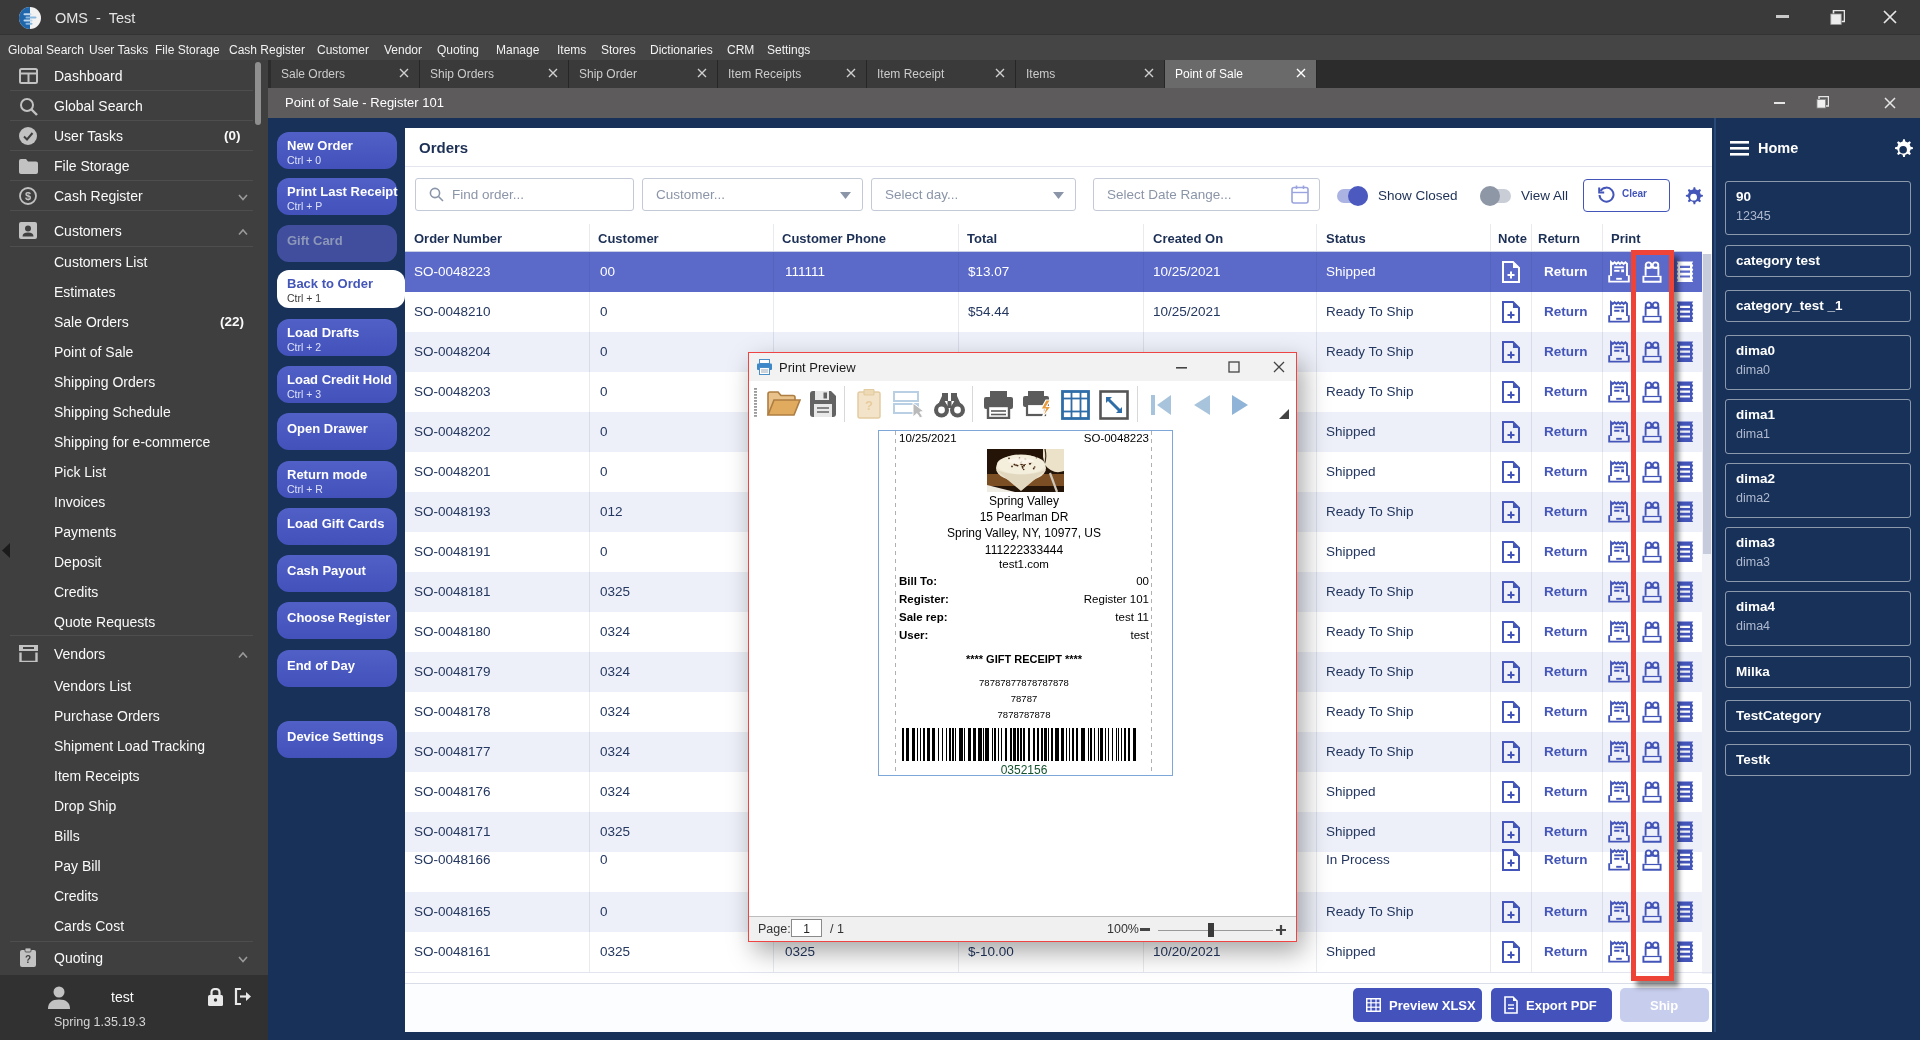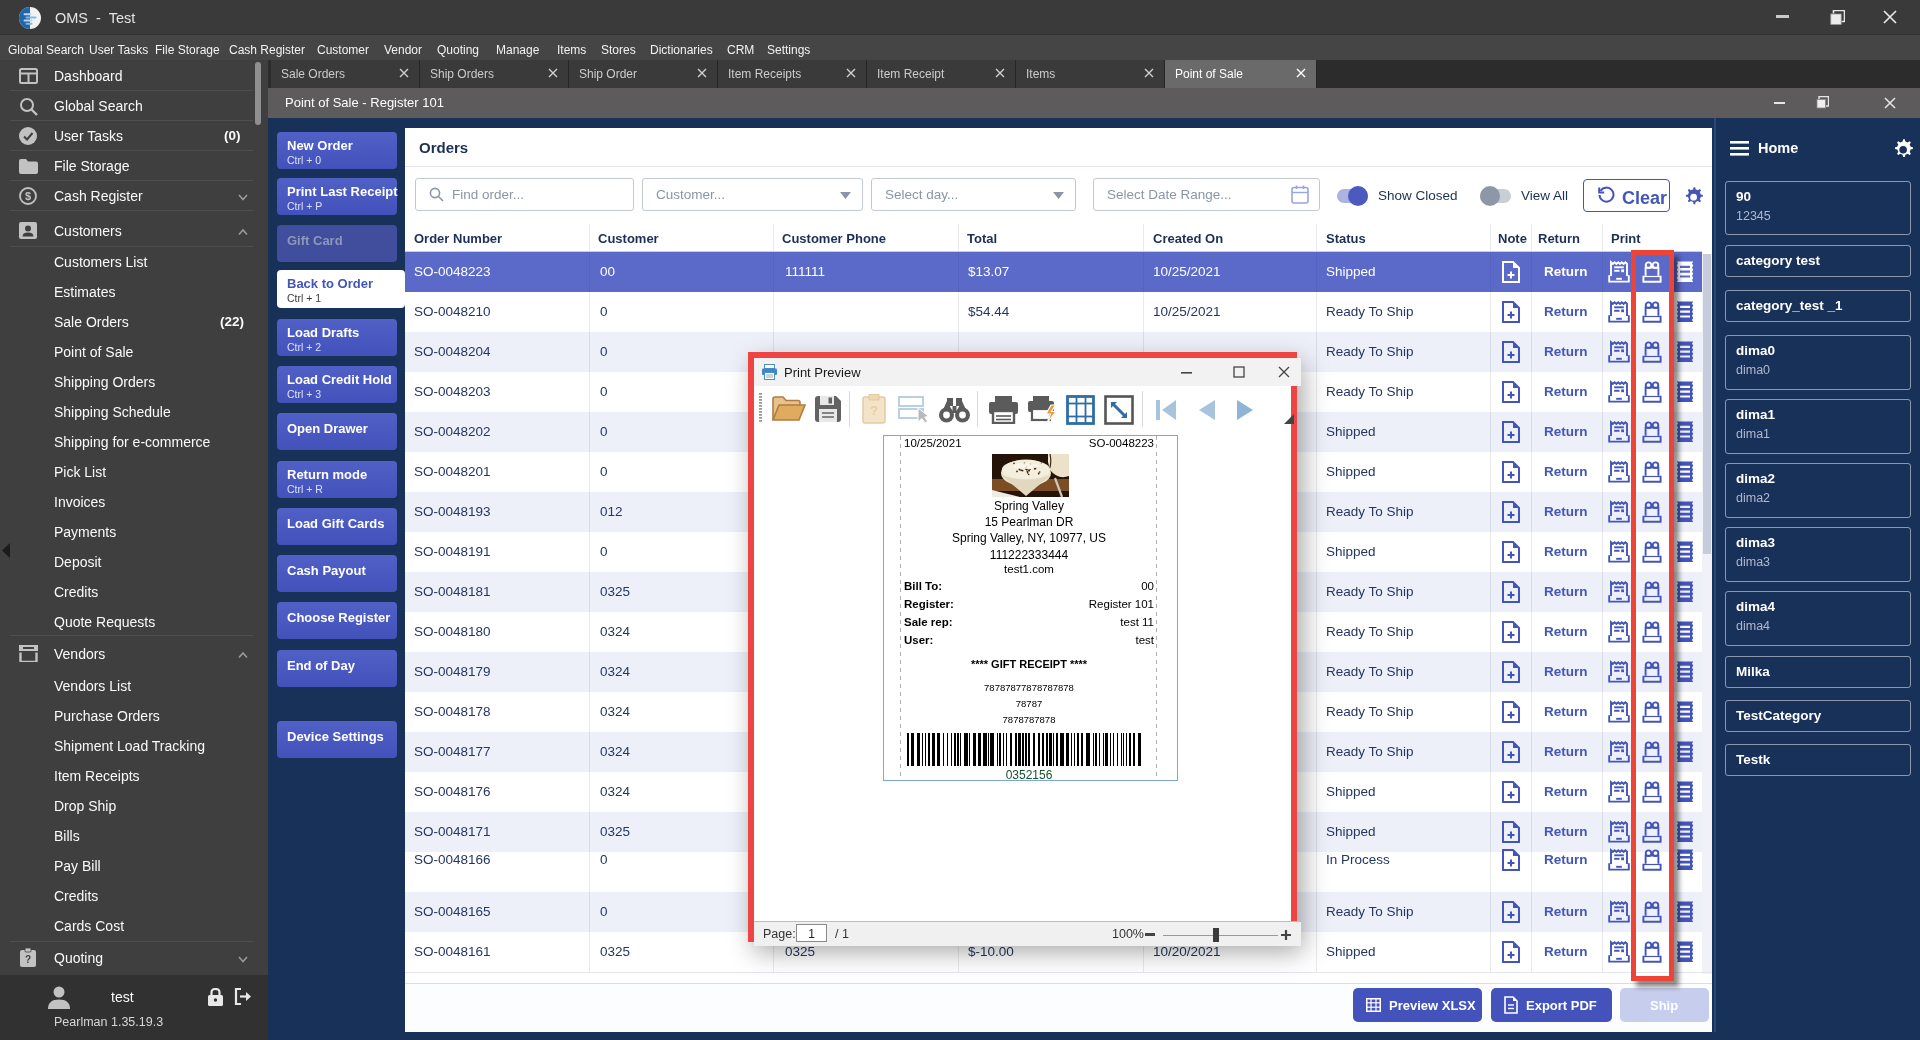--- a/index.html
+++ b/index.html
@@ -21,21 +21,21 @@
   
   #tabbar { left:268px; top:60px; width:1652px; height:28px; background:#2c2c2c; }
   .tab { position:absolute; top:60px; height:28px; background:#3a3a3a; border-right:1px solid #262626; color:#cccccc; font-size:12px; }
   .tab .tlbl { position:absolute; left:10px; top:7px; }
   .tab .tx { position:absolute; right:9px; top:7px; width:12px; height:12px; }
   .tabactive { background:#6a6a6a; color:#ffffff; }
   
   #postitle { left:268px; top:88px; width:1652px; height:30px; background:#5d5b5b; }
   #posbody { left:268px; top:118px; width:1652px; height:922px; background:#183158; }
   
-  .pbtn { position:absolute; left:277px; width:120px; height:37px; border-radius:4px; background:linear-gradient(180deg,#5160c6,#4352bb); color:#fff; }
+  .pbtn { position:absolute; left:277px; width:120px; height:37px; border-radius:12px; background:linear-gradient(180deg,#5160c6,#4352bb); color:#fff; }
   .pbtn .l1 { position:absolute; left:10px; top:6px; font-size:13px; font-weight:600; white-space:nowrap; }
   .pbtn .l2 { position:absolute; left:10px; top:22px; font-size:10.5px; color:#dde1f6; }
   .pbtn.one .l1 { top:8px; }
   .pbtn.disabled { background:#414e9e; }
   .pbtn.disabled .l1 { color:#8d97b8; }
   .pbtn.sel { background:#ffffff; width:128px; }
   .pbtn.sel .l1 { color:#4355b8; }
   .pbtn.sel .l2 { color:#3a3a3a; }
   
   #orders { left:405px; top:128px; width:1307px; height:855px; background:#ffffff; }
@@ -53,21 +53,21 @@
   .finput { position:absolute; top:178px; height:33px; border:1px solid #c3c9d6; border-radius:3px; background:#fff; }
   .ph { position:absolute; font-size:13.5px; color:#8b95a8; white-space:nowrap; }
   
   #homesep { left:1714px; top:118px; width:2px; height:914px; background:#2a4878; }
   .card { position:absolute; left:1725px; width:186px; border:1px solid rgba(255,255,255,0.5); border-radius:3px; }
   .ct { position:absolute; left:10px; top:7px; font-size:13.5px; font-weight:700; color:#ffffff; white-space:nowrap; }
   .cs { position:absolute; left:10px; top:27px; font-size:12.5px; color:#aeb9cf; }
   
   .bbtn { position:absolute; top:988px; height:34px; border-radius:5px; background:#4353bb; color:#fff; font-size:13px; font-weight:600; }
   
-  #pdialog { left:748px; top:352px; width:549px; height:590px; background:#fff; border:6px solid #ef4444; box-shadow:6px 10px 24px rgba(0,0,0,0.35); z-index:50; }
+  #pdialog { left:748px; top:352px; width:549px; height:590px; background:#fff; border:1px solid #ef4444; box-shadow:6px 10px 24px rgba(0,0,0,0.35); z-index:50; }
   
   #redrect { left:1631px; top:250px; width:43px; height:731px; border:5px solid #ee4438; box-shadow:5px 6px 5px rgba(0,0,0,0.45); z-index:40; }
 </style>
 </head>
 <body>
 <div class="abs" id="titlebar"></div>
 <div class="abs" id="menubar"></div>
 <div class="abs" id="sidebar"></div>
 <div class="abs" id="sidebot"></div>
 <div class="abs" id="tabbar"></div>
@@ -270,21 +270,21 @@
 <svg class="abs" style="left:208px;top:988px" width="15" height="18" viewBox="0 0 15 18">
     <rect x="0" y="7" width="15" height="11" rx="1.5" fill="#e8e8e8"></rect>
     <path d="M3.5 7 L3.5 4.5 Q3.5 1 7.5 1 Q11.5 1 11.5 4.5 L11.5 7" fill="none" stroke="#e8e8e8" stroke-width="2.2"></path>
     <circle cx="7.5" cy="12" r="1.7" fill="#313131"></circle>
   </svg>
 <svg class="abs" style="left:234px;top:988px" width="18" height="17" viewBox="0 0 18 17">
     <path d="M7 1 L2 1 L2 16 L7 16" fill="none" stroke="#e8e8e8" stroke-width="2.2"></path>
     <line x1="6" y1="8.5" x2="15" y2="8.5" stroke="#e8e8e8" stroke-width="2.2"></line>
     <path d="M12 4 L17 8.5 L12 13 Z" fill="#e8e8e8"></path>
   </svg>
-<div class="abs" style="left:54px;top:1015px;color:#d6d6d6;font-size:12.5px;">Pearlman 1.35.19.3</div>
+<div class="abs" style="left:54px;top:1015px;color:#d6d6d6;font-size:12.5px;">Spring 1.35.19.3</div>
 
 <div class="pbtn" style="top:132px">
     <span class="l1">New Order</span>
     <span class="l2">Ctrl + 0</span>
   </div>
 <div class="pbtn" style="top:178px">
     <span class="l1">Print Last Receipt</span>
     <span class="l2">Ctrl + P</span>
   </div>
 <div class="pbtn disabled one" style="top:225px">
@@ -360,21 +360,21 @@
 <div class="abs" style="left:1480px;top:186px;width:20px;height:20px;border-radius:10px;background:#8e97a6;"></div>
 <div class="abs" style="left:1521px;top:188px;font-size:13.5px;color:#1c2f55;">View All</div>
 
 <div class="abs" style="left:1583px;top:179px;width:87px;height:33px;border:1px solid #4355b8;border-radius:4px;background:#fff;"></div>
 <svg class="abs" style="left:1598px;top:186px" width="17" height="18" viewBox="0 0 17 18">
     <g transform="scale(-1,1) translate(-17,0)">
       <path d="M14.5 5 A7 7 0 1 0 15.5 9" fill="none" stroke="#4355b8" stroke-width="2"></path>
       <path d="M15.8 1.5 L15.8 6.5 L10.8 6.5" fill="none" stroke="#4355b8" stroke-width="2"></path>
     </g>
   </svg>
-<div class="abs" style="left:1622px;top:188px;font-size:18px;font-weight:600;color:#4355b8;">Clear</div>
+<div class="abs" style="left:1622px;top:188px;font-size:10px;font-weight:600;color:#4355b8;">Clear</div>
 <svg class="abs" style="left:1683px;top:186px" width="20" height="20" viewBox="0 0 20 20">
     <path fill="#4355b8" d="M10 0 l1.6 0 .5 2.2 a8 8 0 0 1 2.2 .9 l1.9-1.2 1.2 1.2 -1.2 1.9 a8 8 0 0 1 .9 2.2 l2.2 .5 0 1.6 -2.2 .5 a8 8 0 0 1 -.9 2.2 l1.2 1.9 -1.2 1.2 -1.9-1.2 a8 8 0 0 1 -2.2 .9 l-.5 2.2 -1.6 0 -.5-2.2 a8 8 0 0 1 -2.2-.9 l-1.9 1.2 -1.2-1.2 1.2-1.9 a8 8 0 0 1 -.9-2.2 l-2.2-.5 0-1.6 2.2-.5 a8 8 0 0 1 .9-2.2 l-1.2-1.9 1.2-1.2 1.9 1.2 a8 8 0 0 1 2.2-.9 Z" transform="translate(0.6,1.2)"></path>
     <circle cx="10.6" cy="11.2" r="3.4" fill="#fff"></circle>
   </svg>
 
 <div class="hdrtxt" style="left:414px">Order Number</div>
 <div class="hdrtxt" style="left:598px">Customer</div>
 <div class="hdrtxt" style="left:782px">Customer Phone</div>
 <div class="hdrtxt" style="left:967px">Total</div>
 <div class="hdrtxt" style="left:1153px">Created On</div>

